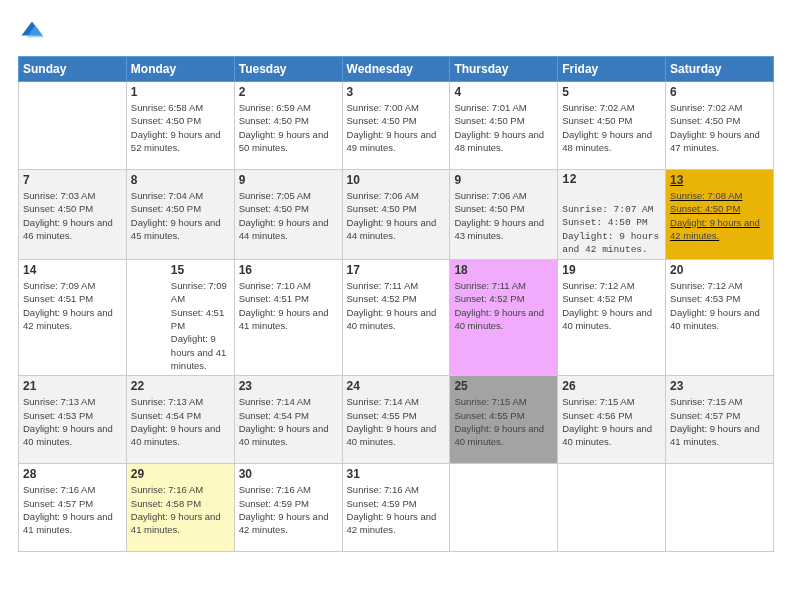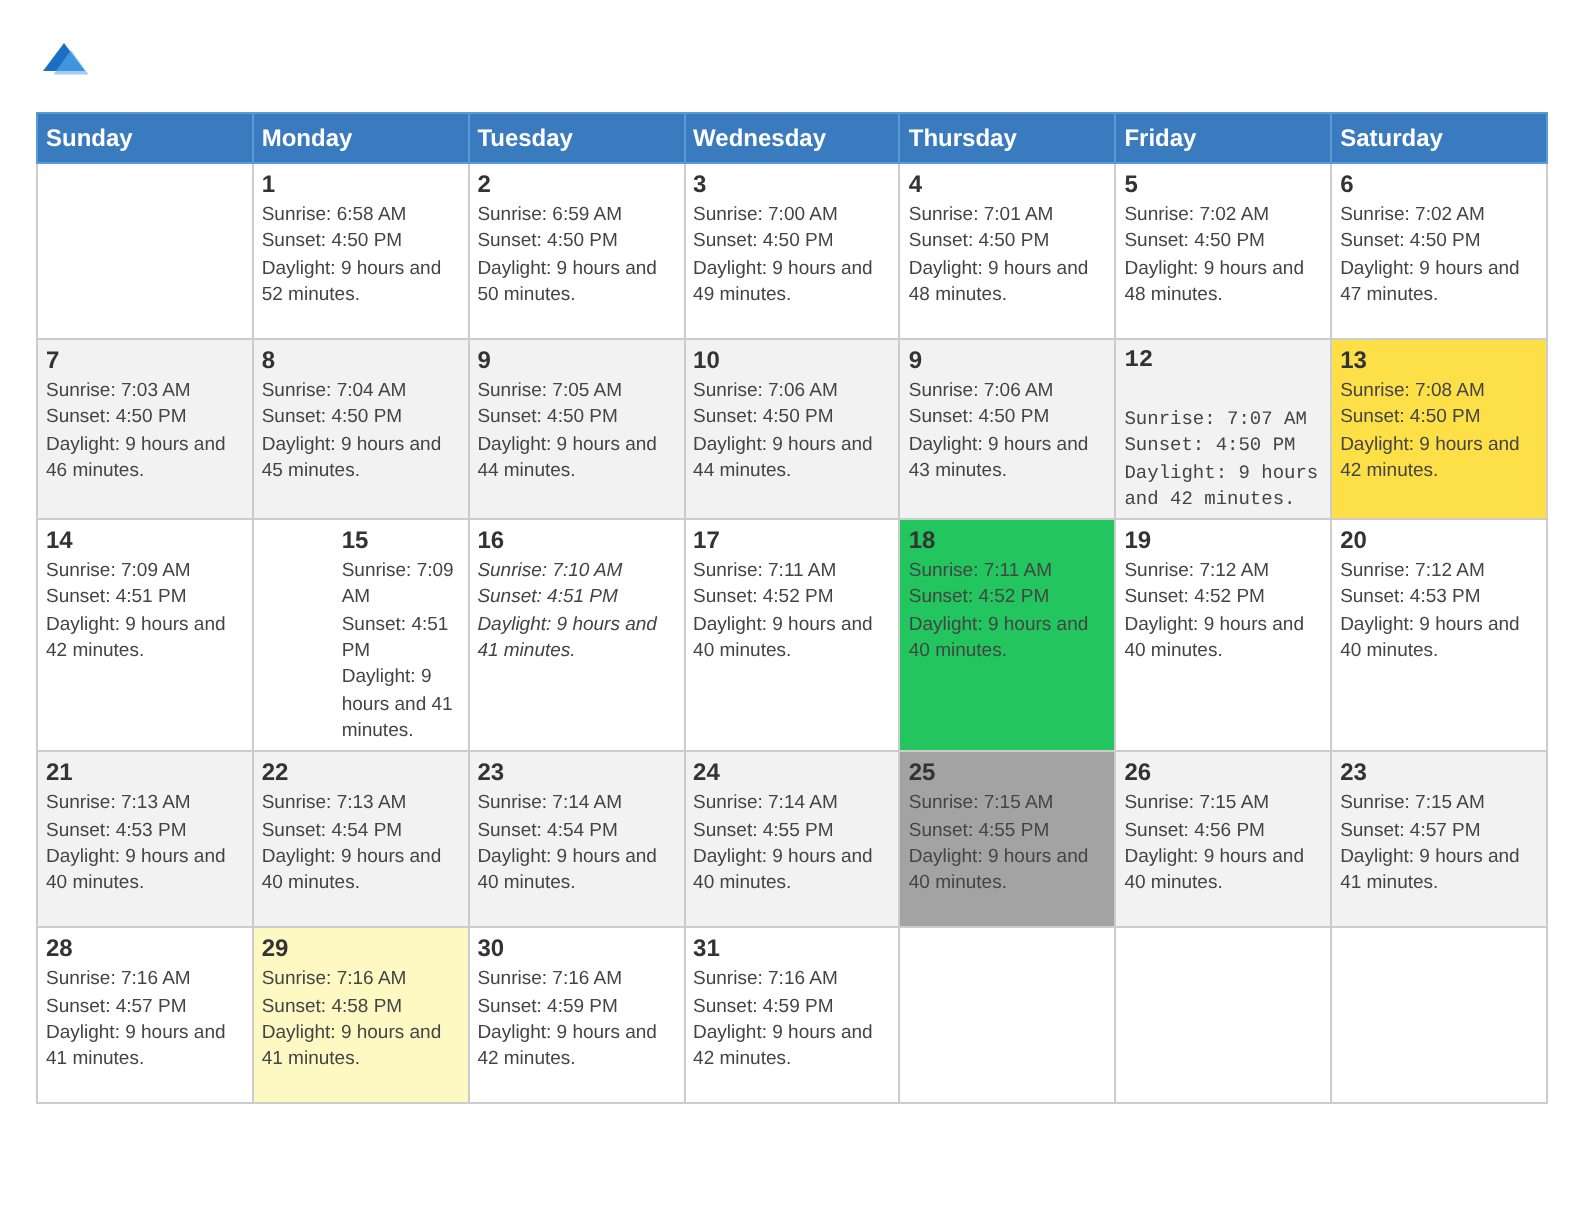--- a/index.html
+++ b/index.html
@@ -206,21 +206,21 @@
             <div class="day-info" style="white-space: pre-line;">Sunrise: 7:06 AM
 Sunset: 4:50 PM
 Daylight: 9 hours and 43 minutes.</div>
           </td>
           <td style="background-color: rgb(242, 242, 242); font-family: Liberation Mono, monospace;">
             <div class="day-number">12</div>
             <div class="day-info" style="white-space: pre-line; margin-top: 16px;">Sunrise: 7:07 AM
 Sunset: 4:50 PM
 Daylight: 9 hours and 42 minutes.</div>
           </td>
-          <td style="background-color: #fde047;">
+          <td style="background-color: #eab308; text-decoration: underline;">
             <div class="day-number">13</div>
             <div class="day-info" style="white-space: pre-line;">Sunrise: 7:08 AM
 Sunset: 4:50 PM
 Daylight: 9 hours and 42 minutes.</div>
           </td>
         </tr>
         <tr>
           <td style="background-color: rgb(255, 255, 255);">
             <div class="day-number">14</div>
             <div class="day-info" style="white-space: pre-line;">Sunrise: 7:09 AM
@@ -228,31 +228,31 @@
 Daylight: 9 hours and 42 minutes.</div>
           </td>
           <td style="background-color: rgb(255, 255, 255); padding-left: 44px;">
             <div class="day-number">15</div>
             <div class="day-info" style="white-space: pre-line;">Sunrise: 7:09 AM
 Sunset: 4:51 PM
 Daylight: 9 hours and 41 minutes.</div>
           </td>
           <td style="background-color: rgb(255, 255, 255);">
             <div class="day-number">16</div>
-            <div class="day-info" style="white-space: pre-line; font-style: italic;">Sunrise: 7:10 AM
+            <div class="day-info" style="white-space: pre-line;">Sunrise: 7:10 AM
 Sunset: 4:51 PM
 Daylight: 9 hours and 41 minutes.</div>
           </td>
           <td style="background-color: rgb(255, 255, 255);">
             <div class="day-number">17</div>
             <div class="day-info" style="white-space: pre-line;">Sunrise: 7:11 AM
 Sunset: 4:52 PM
 Daylight: 9 hours and 40 minutes.</div>
           </td>
-          <td style="background-color: #22c55e;">
+          <td style="background-color: #f0abfc;">
             <div class="day-number">18</div>
             <div class="day-info" style="white-space: pre-line;">Sunrise: 7:11 AM
 Sunset: 4:52 PM
 Daylight: 9 hours and 40 minutes.</div>
           </td>
           <td style="background-color: rgb(255, 255, 255);">
             <div class="day-number">19</div>
             <div class="day-info" style="white-space: pre-line;">Sunrise: 7:12 AM
 Sunset: 4:52 PM
 Daylight: 9 hours and 40 minutes.</div>

